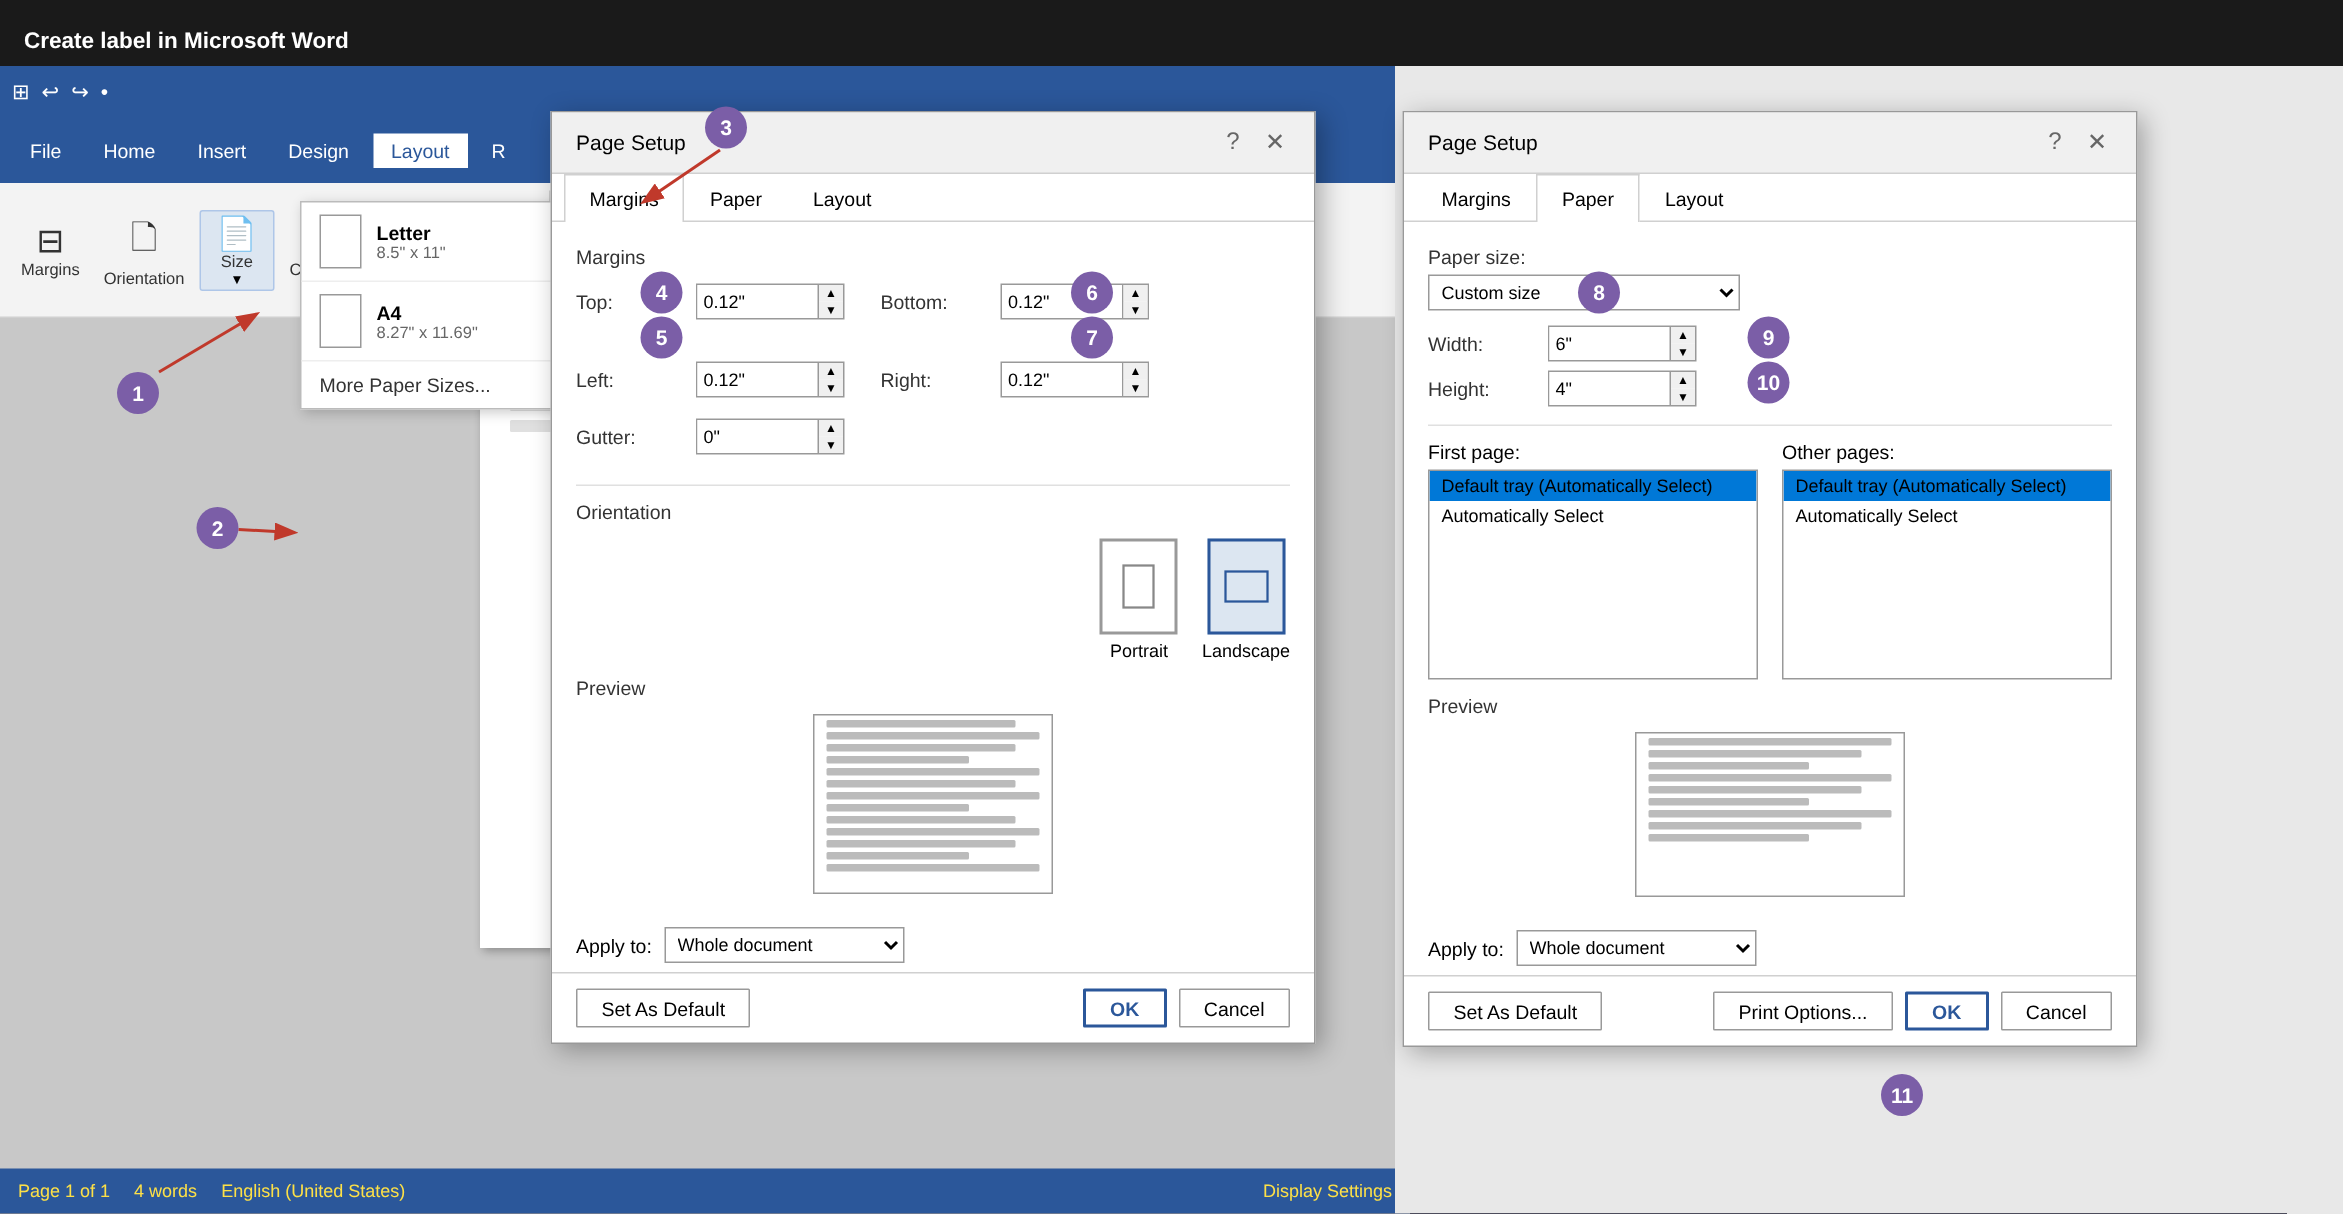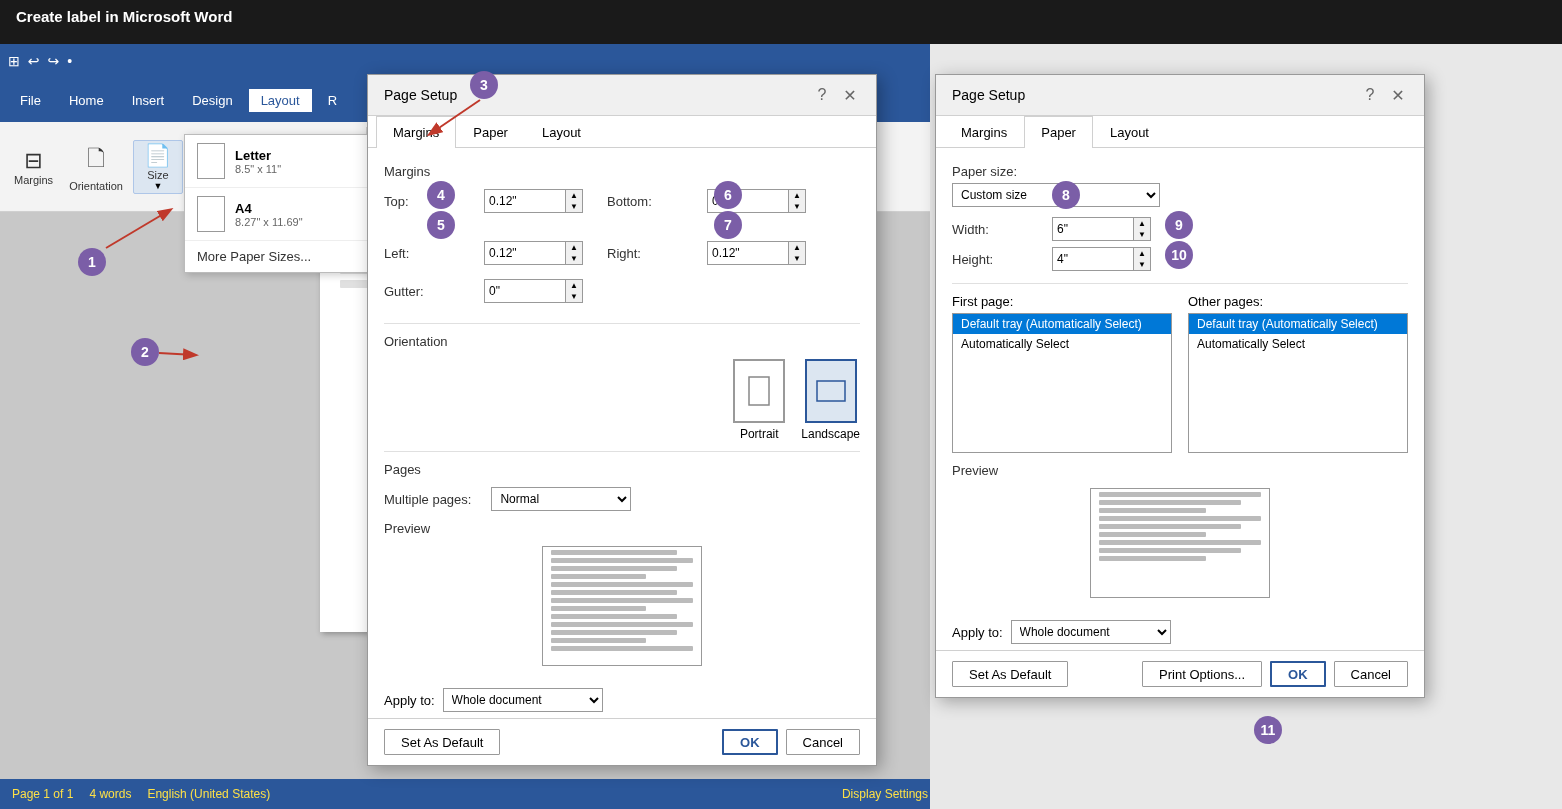--- a/index.html
+++ b/index.html
@@ -15,21 +15,21 @@
 
     
     .title-bar {
       background: #1a1a1a;
       color: white;
       font-size: 15px;
       font-weight: bold;
       padding: 8px 16px;
       height: 44px;
       display: flex;
-      align-items: flex-start;
+      align-items: flex-end;
     }
 
     
     .word-app {
       background: #c8c8c8;
       position: absolute;
       top: 44px;
       left: 0;
       width: 940px;
       height: 765px;
@@ -128,21 +128,21 @@
       cursor: pointer;
       font-size: 12px;
       color: #333;
       border-radius: 2px;
     }
 
     
     .size-dropdown {
       position: absolute;
       top: 90px;
-      left: 184px;
+      left: 200px;
       background: white;
       border: 1px solid #bbb;
       box-shadow: 2px 2px 8px rgba(0,0,0,0.2);
       width: 200px;
       z-index: 10;
     }
     .size-item {
       display: flex;
       align-items: center;
       gap: 10px;
@@ -296,21 +296,21 @@
       font-size: 13px;
       font-weight: normal;
       margin-bottom: 10px;
       color: #333;
     }
 
     .form-row {
       display: flex;
       align-items: center;
       margin-bottom: 8px;
-      gap: 20px;
+      gap: 0;
     }
     .form-label {
       font-size: 13px;
       color: #333;
       min-width: 80px;
     }
     .form-input-group {
       display: flex;
       align-items: center;
       border: 1px solid #999;
@@ -437,21 +437,21 @@
       height: 140px;
       overflow-y: auto;
       font-size: 12px;
     }
     .list-item-sel {
       padding: 3px 8px;
       cursor: pointer;
     }
     .list-item-sel.selected {
       background: #0078d7;
-      color: #ffffff;
+      color: #000000;
     }
 
     .paper-col {
       flex: 1;
     }
     .paper-col-title {
       font-size: 13px;
       margin-bottom: 4px;
     }
 
@@ -673,30 +673,20 @@
           <div class="orient-icon selected">
             <svg width="32" height="24">
               <rect x="2" y="2" width="28" height="20" fill="none" stroke="#2b579a" stroke-width="1.5"></rect>
             </svg>
           </div>
           <span class="orient-label">Landscape</span>
         </div>
       </div>
     </div>
 
-    <div style="border-top:1px solid #e0e0e0;padding-top:10px;margin-bottom:10px;">
-      <div class="field-section-title">Pages</div>
-      <div class="form-row">
-        <span class="form-label">Multiple pages:</span>
-        <select class="select-input">
-          <option>Normal</option>
-          <option>Mirror margins</option>
-        </select>
-      </div>
-    </div>
 
     <div class="preview-area">
       <div class="field-section-title">Preview</div>
       <div class="preview-box">
         <div class="preview-line medium"></div>
         <div class="preview-line"></div>
         <div class="preview-line medium"></div>
         <div class="preview-line short"></div>
         <div class="preview-line"></div>
         <div class="preview-line medium"></div>

